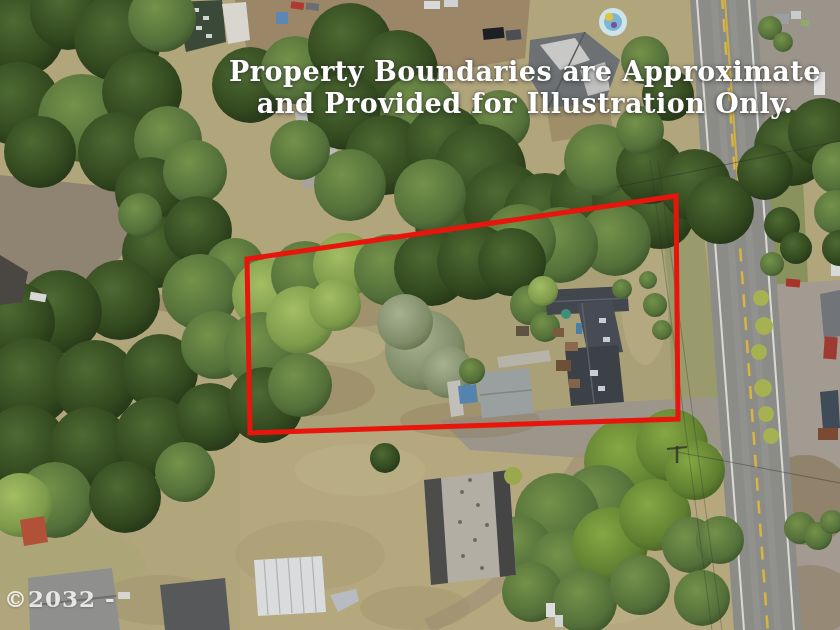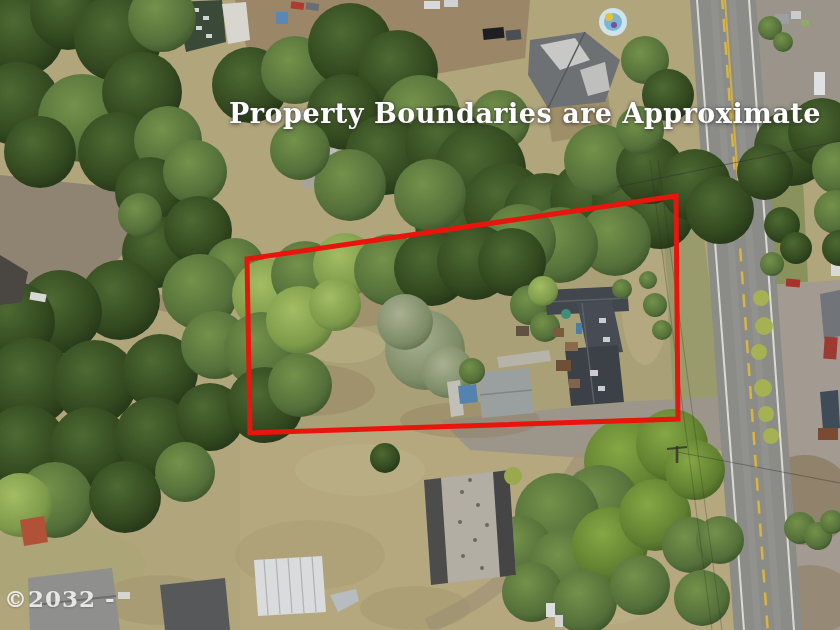--- a/index.html
+++ b/index.html
@@ -5,21 +5,21 @@
   html,body{margin:0;padding:0;background:#222;}
   .stage{
     position:relative;width:840px;height:630px;overflow:hidden;
     font-family:"DejaVu Serif", serif;
   }
   .stage svg{position:absolute;left:0;top:0;}
   .disclaimer{
     position:absolute;left:210px;width:630px;text-align:center;
     color:#fff;font-size:27px;font-weight:bold;letter-spacing:.5px;
     text-shadow:0 1px 4px rgba(40,40,40,.75), 0 0 2px rgba(60,60,60,.5);
-    font-family:"DejaVu Serif", serif;white-space:nowrap;margin-top:42px;
+    font-family:"DejaVu Serif", serif;white-space:nowrap;
   }
   .line1{top:56px;}
   .line2{top:88px;}
   .watermark{
     position:absolute;left:4px;top:585px;
     color:rgba(255,255,255,.82);font-size:23px;font-weight:bold;
     letter-spacing:1px;text-shadow:0 1px 2px rgba(80,80,80,.4);
     font-family:"DejaVu Serif", serif;
   }
   .boundary{fill:none;stroke-width:5;stroke-linejoin:miter;}
@@ -369,14 +369,15 @@
     <line x1="658" y1="160" x2="722" y2="630" stroke-width="1" opacity=".3"></line>
     <line x1="677" y1="452" x2="840" y2="483" stroke-width="1" opacity=".4"></line>
     <line x1="677" y1="446" x2="677" y2="463" stroke-width="2.5" opacity=".8"></line>
     <line x1="667" y1="449" x2="687" y2="447" stroke-width="2" opacity=".8"></line>
   </g>
 
   <polygon class="boundary" points="247,259 676,196 678,419 250,433" style="stroke: rgb(232, 21, 13);"></polygon>
 </svg>
 
 <div class="disclaimer line1">Property Boundaries are Approximate</div>
+<div class="disclaimer line2">and Provided for Illustration Only.</div>
 <div class="watermark">©2032 -</div>
 </div>
 
 </body></html>

